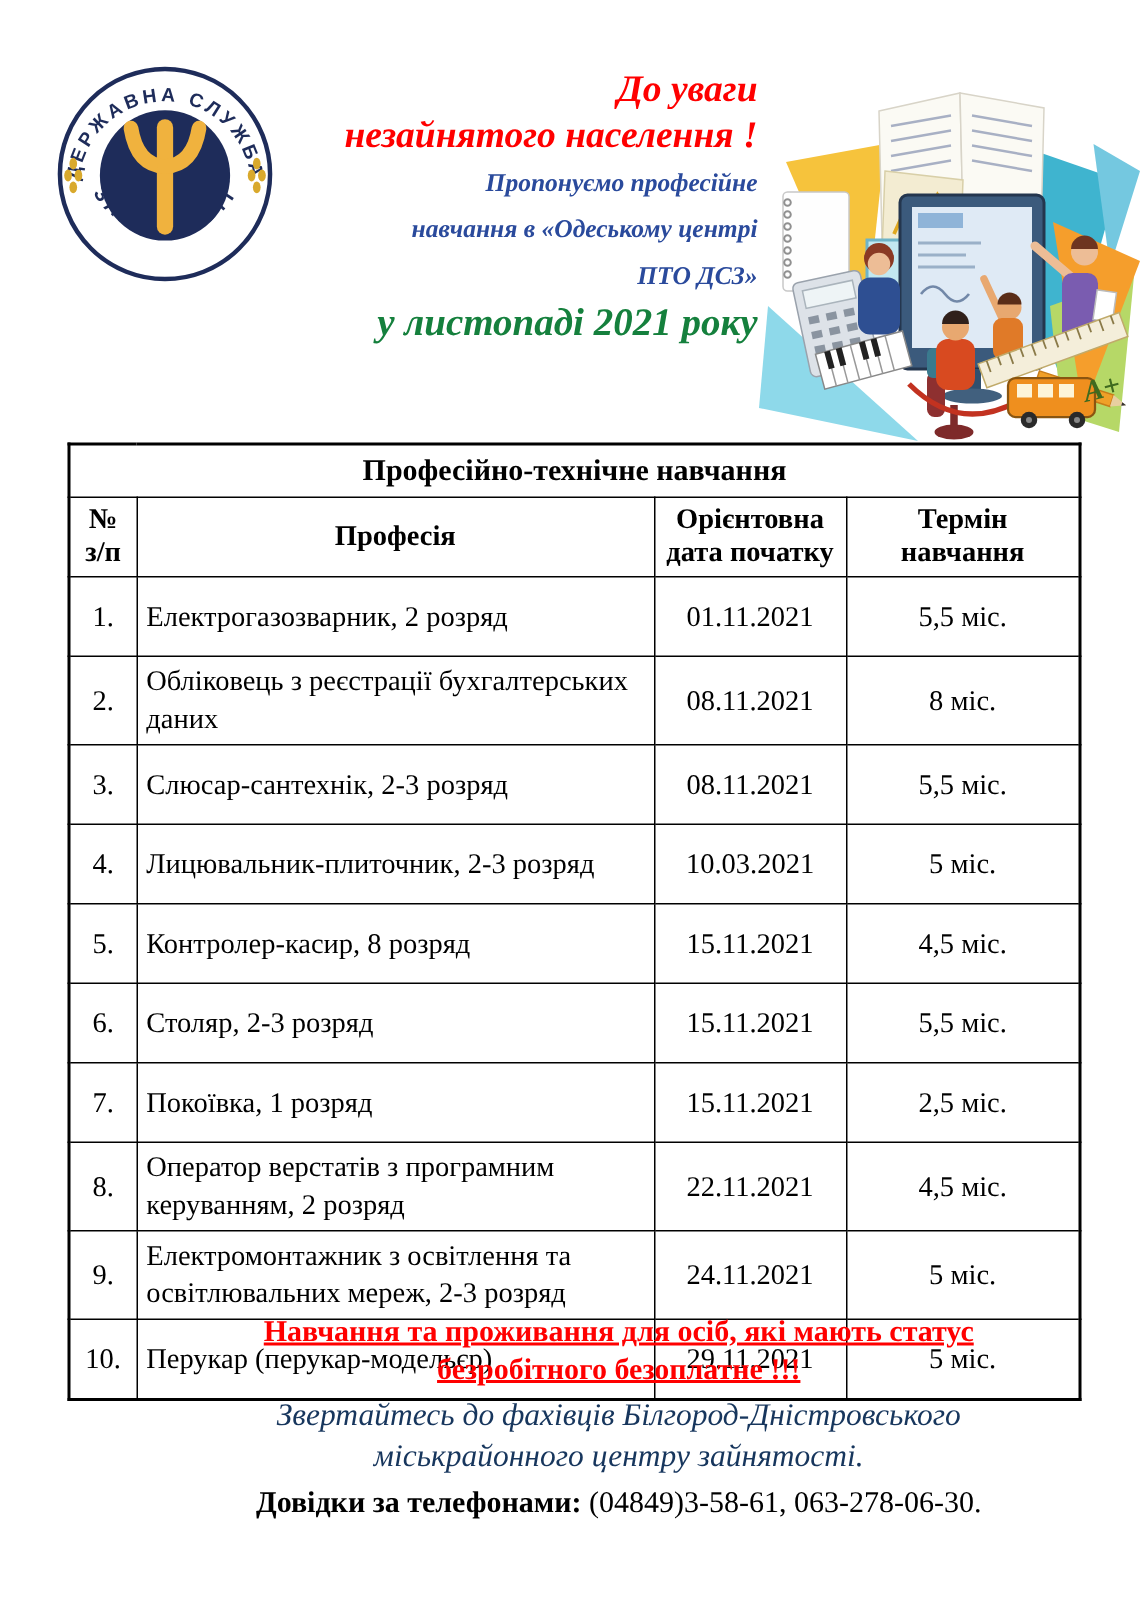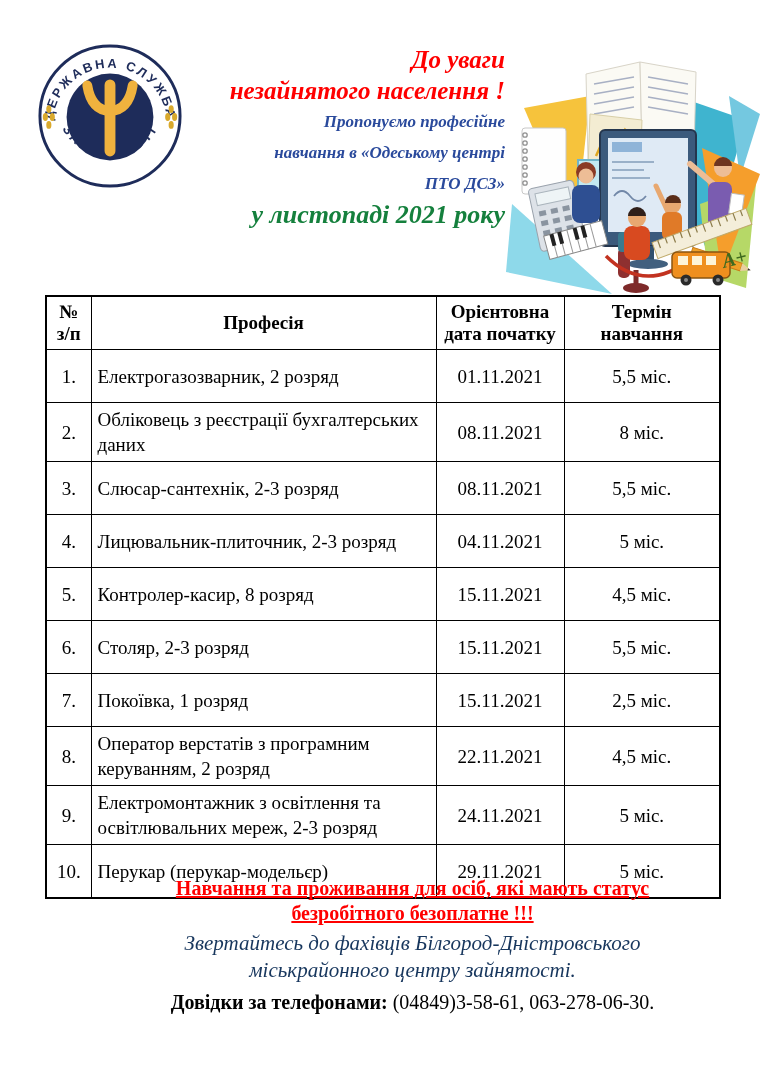--- a/index.html
+++ b/index.html
@@ -251,20 +251,23 @@
 
 <table class="course-table">
   <colgroup>
       <col style="width:45px">
       <col style="width:345px">
       <col style="width:128px">
       <col style="width:156px">
     </colgroup>
   <tbody>
     <tr>
+      <td colspan="4" class="t-title">Професійно-технічне навчання</td>
+    </tr>
+    <tr>
       <th class="th-num">№
 з/п</th>
       <th>Професія</th>
       <th>Орієнтовна дата початку</th>
       <th>Термін навчання</th>
     </tr>
   <tr>
     <td class="c-num">1.</td>
     <td class="c-prof">Електрогазозварник, 2  розряд</td>
     <td class="c-date">01.11.2021</td>
@@ -278,21 +281,21 @@
   </tr>
       <tr>
     <td class="c-num">3.</td>
     <td class="c-prof">Слюсар-сантехнік, 2-3 розряд</td>
     <td class="c-date">08.11.2021</td>
     <td class="c-term">5,5 міс.</td>
   </tr>
       <tr>
     <td class="c-num">4.</td>
     <td class="c-prof">Лицювальник-плиточник, 2-3 розряд</td>
-    <td class="c-date">04.11.2021</td>
+    <td class="c-date">10.03.2021</td>
     <td class="c-term">5 міс.</td>
   </tr>
       <tr>
     <td class="c-num">5.</td>
     <td class="c-prof">Контролер-касир, 8 розряд</td>
     <td class="c-date">15.11.2021</td>
     <td class="c-term">4,5 міс.</td>
   </tr>
       <tr>
     <td class="c-num">6.</td>

